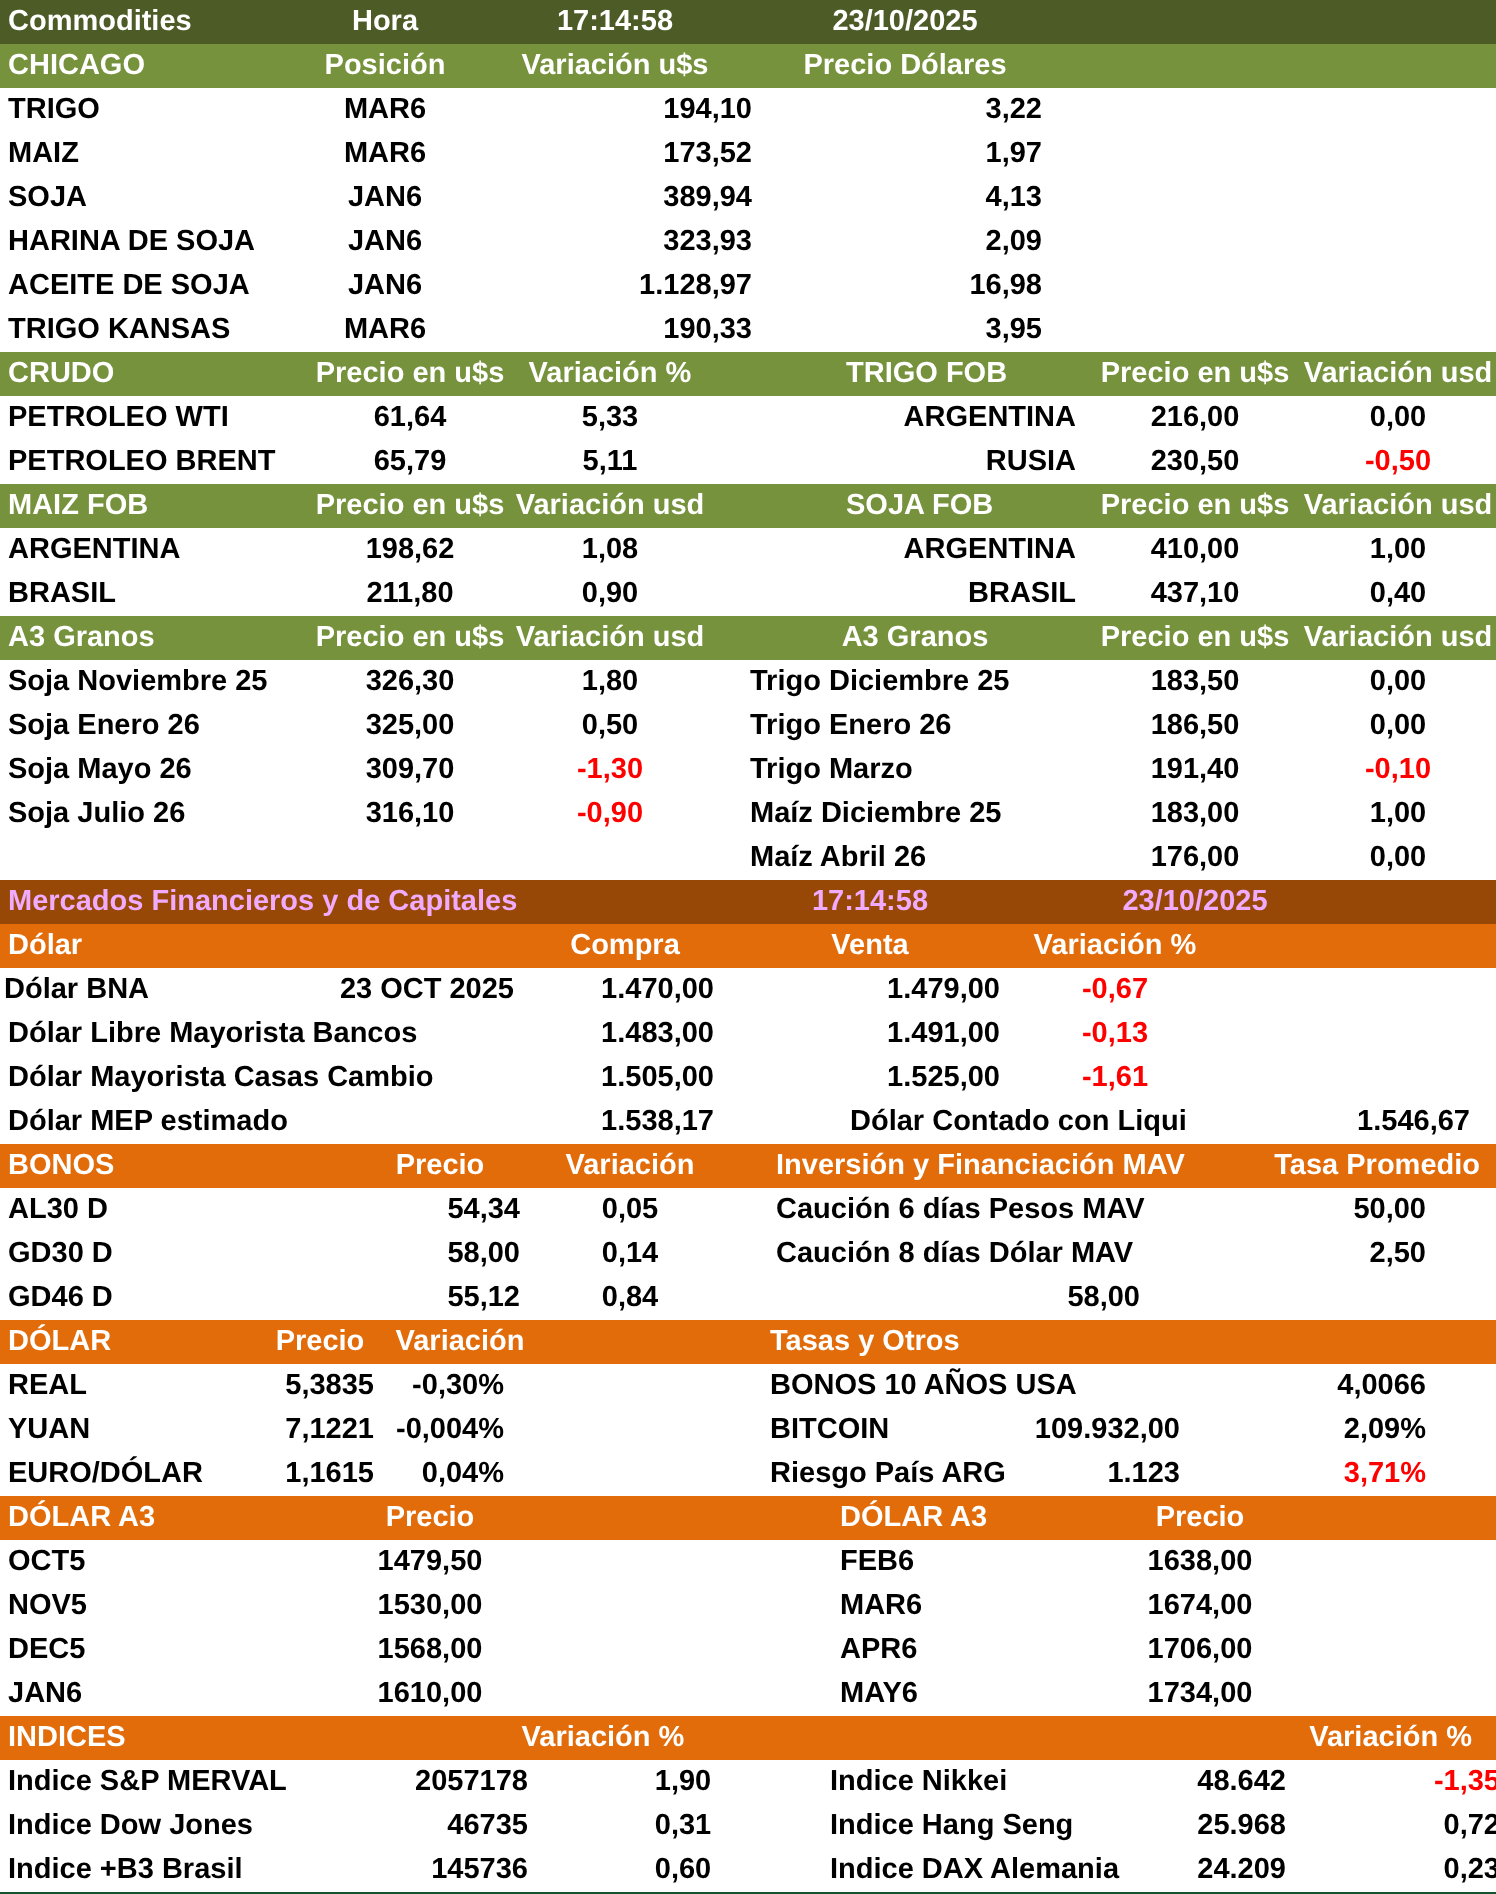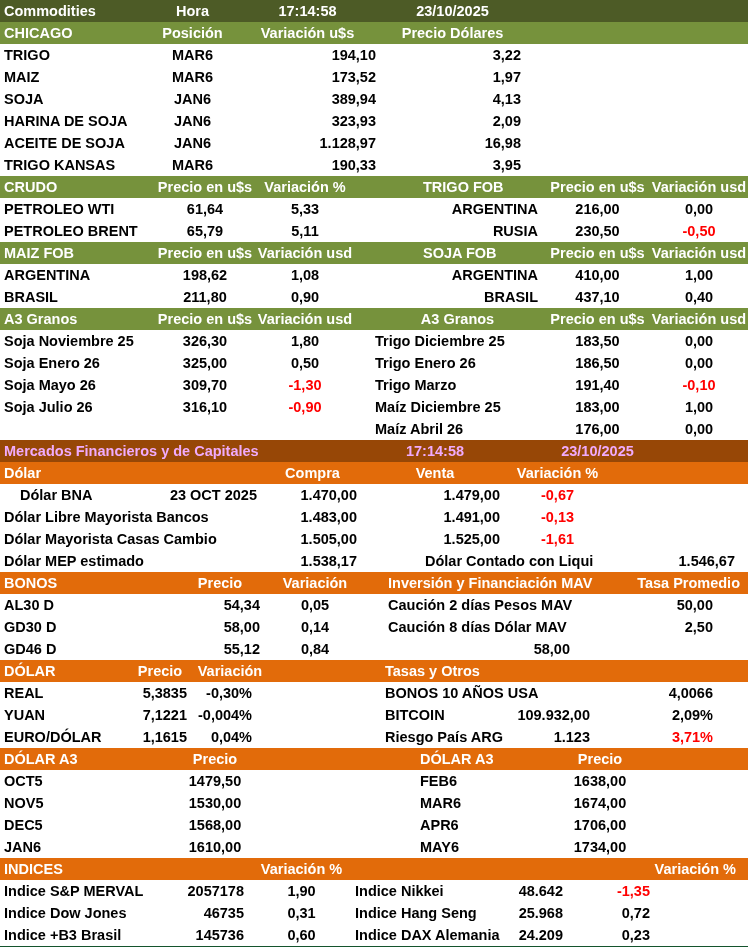--- a/index.html
+++ b/index.html
@@ -16,33 +16,33 @@
   .bar-orange{background:#E26B0A;color:#fff;}
   
   .r-top,.r-chi{grid-template-columns:150px 85px 145px 145px 1fr;}
   .r-fob {grid-template-columns:155px 100px 100px 15px 175px 105px 1fr;}
   .r-mer {grid-template-columns:365px 140px 185px 1fr;}
   .r-dol {grid-template-columns:260px 105px 140px 105px 1fr;}
   .r-dol4{grid-template-columns:260px 105px 245px 1fr;}
   .r-bon {grid-template-columns:170px 100px 90px 15px 230px 1fr;}
   .r-cur {grid-template-columns:125px 70px 70px 110px 125px 100px 1fr;}
   .r-da3 {grid-template-columns:130px 170px 120px 120px 120px 1fr;}
-  .r-ind {grid-template-columns:160px 88px 107px 150px 62px 88px 1fr;}
+  .r-ind {grid-template-columns:160px 88px 107px 150px 62px 88px 1fr;gap:20px;}
   .r-ind-h{grid-template-columns:160px 88px 107px 265px 1fr;}
   
   .al{text-align:left;padding-left:4px;}
   .ac{text-align:center;}
   .ar{text-align:right;}
   .pl0{padding-left:0;}
   .pl5{padding-left:5px;}.pl10{padding-left:10px;}.pl13{padding-left:13px;}
   .pl53{padding-left:53px;}.pl60{padding-left:60px;}.pr4{padding-right:4px;}.pr5{padding-right:5px;}
   .pr7{padding-right:7px;}.pr8{padding-right:8px;}.pr10{padding-right:10px;}
   .pr12{padding-right:12px;}.pr13{padding-right:13px;}.pr35{padding-right:35px;}
   .neg{color:#FF0000;}
-  .split{display:flex;justify-content:space-between;padding-left:20px;padding-right:3px;}
+  .split{display:flex;justify-content:space-between;padding-left:2px;padding-right:3px;}
 </style>
 </head>
 <body>
 
 <main class="sheet">
 
   <div class="row r-top bar-dark">
     <div class="c al">Commodities</div>
     <div class="c ac">Hora</div>
     <div class="c ac">17:14:58</div>
@@ -263,21 +263,21 @@
     <div class="c ac">Variación</div>
     <div class="c"></div>
     <div class="c pl13">Inversión y Financiación MAV</div>
     <div class="c ar pr8">Tasa Promedio</div>
   </div>
   <div class="row r-bon">
     <div class="c al">AL30 D</div>
     <div class="c ar pr10">54,34</div>
     <div class="c ac">0,05</div>
     <div class="c"></div>
-    <div class="c pl13">Caución 2 días Pesos MAV</div>
+    <div class="c pl13">Caución 6 días Pesos MAV</div>
     <div class="c ar pr35">50,00</div>
   </div>
   <div class="row r-bon">
     <div class="c al">GD30 D</div>
     <div class="c ar pr10">58,00</div>
     <div class="c ac">0,14</div>
     <div class="c"></div>
     <div class="c pl13">Caución 8 días Dólar MAV</div>
     <div class="c ar pr35">2,50</div>
   </div>

